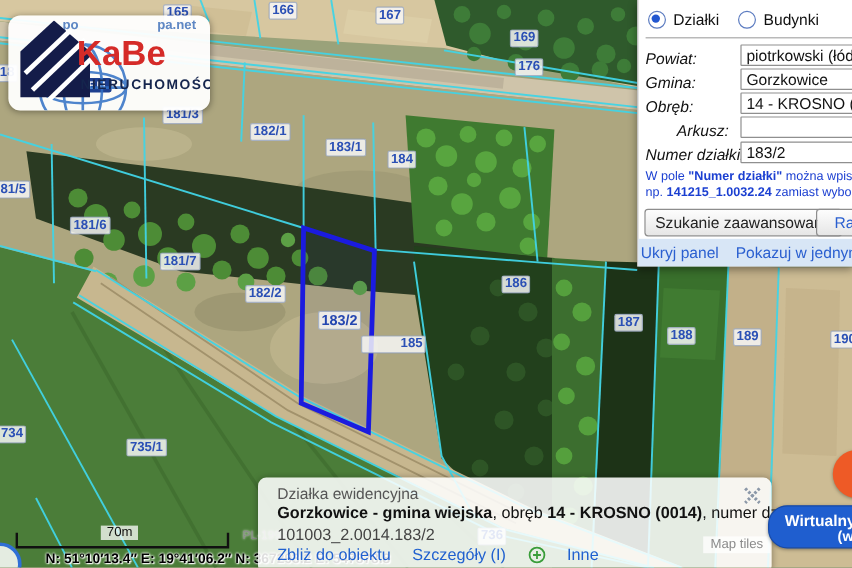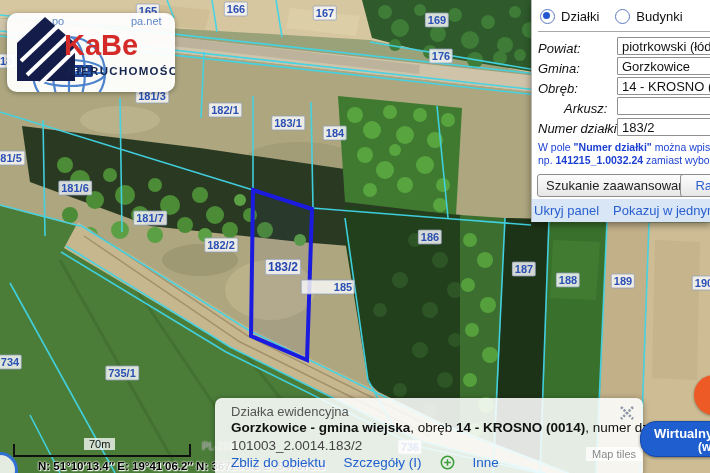--- a/index.html
+++ b/index.html
@@ -11,21 +11,21 @@
   #map-labels{position:absolute;inset:0;z-index:2;}
   .plabel{position:absolute;transform:translate(-50%,-50%);
     background:rgba(248,248,248,.84);border:1px solid rgba(110,130,165,.55);
     color:#2b50b5;font-weight:bold;font-size:11px;line-height:13px;
     padding:0 2px;border-radius:2px;white-space:nowrap;}
   .plabel.big{font-size:12px;line-height:14px;color:#2446b0;}
   
   #logo{position:absolute;left:7px;top:13px;width:168px;height:79px;z-index:6;
     background:rgba(255,255,255,.95);border-radius:10px;
     box-shadow:0 1px 5px rgba(0,0,0,.35);overflow:hidden;}
-  .wm-frag{position:absolute;top:2px;color:#5e87c4;font-weight:normal;font-size:11px;padding-left:40px;}
+  .wm-frag{position:absolute;top:2px;color:#5e87c4;font-weight:bold;font-size:11px;padding-left:40px;}
   #wm-a{left:5px;} #wm-b{left:84px;}
   #wm-sys{position:absolute;left:42px;top:52px;background:#1d3f8f;color:#fff;
     font-size:9px;font-weight:bold;padding:1px 4px;border-radius:2px;letter-spacing:1px;}
   #logo svg{position:absolute;left:0;top:0;}
   #brand{position:absolute;left:57px;top:16px;font-size:29px;font-weight:bold;
     color:#d52b28;letter-spacing:0;}
   #brand-sub{position:absolute;left:60px;top:52px;font-size:11.5px;font-weight:bold;
     color:#15254d;letter-spacing:1.3px;}
   
   #panel{position:absolute;left:531px;top:0;width:179px;height:222px;z-index:6;
@@ -253,21 +253,21 @@
       <path d="M30,415 L60,473"></path>
     </g>
 
     <path d="M253,190 L312,209 L307,360 L251,336 Z" fill="rgba(30,30,220,0.05)" stroke="#1b1bdf" stroke-width="4" stroke-linejoin="miter"></path>
   </svg>
 
   <div id="map-labels">
       <div class="plabel" style="left: 148px; top: 11px;">165</div>
       <div class="plabel" style="left: 236px; top: 9px;">166</div>
       <div class="plabel" style="left: 325px; top: 13px;">167</div>
-      <div class="plabel" style="left: 437px; top: 20px;">169</div>
+      <div class="plabel" style="left: 437px; top: 32px;">169</div>
       <div class="plabel" style="left: 441px; top: 56px;">176</div>
       <div class="plabel" style="left: 6px; top: 61px;">18</div>
       <div class="plabel" style="left: 152px; top: 96px;">181/3</div>
       <div class="plabel" style="left: 225px; top: 110px;">182/1</div>
       <div class="plabel" style="left: 288px; top: 123px;">183/1</div>
       <div class="plabel" style="left: 335px; top: 133px;">184</div>
       <div class="plabel" style="left: 8px; top: 158px;">181/5</div>
       <div class="plabel" style="left: 75px; top: 188px;">181/6</div>
       <div class="plabel" style="left: 150px; top: 218px;">181/7</div>
       <div class="plabel" style="left: 221px; top: 245px;">182/2</div>

